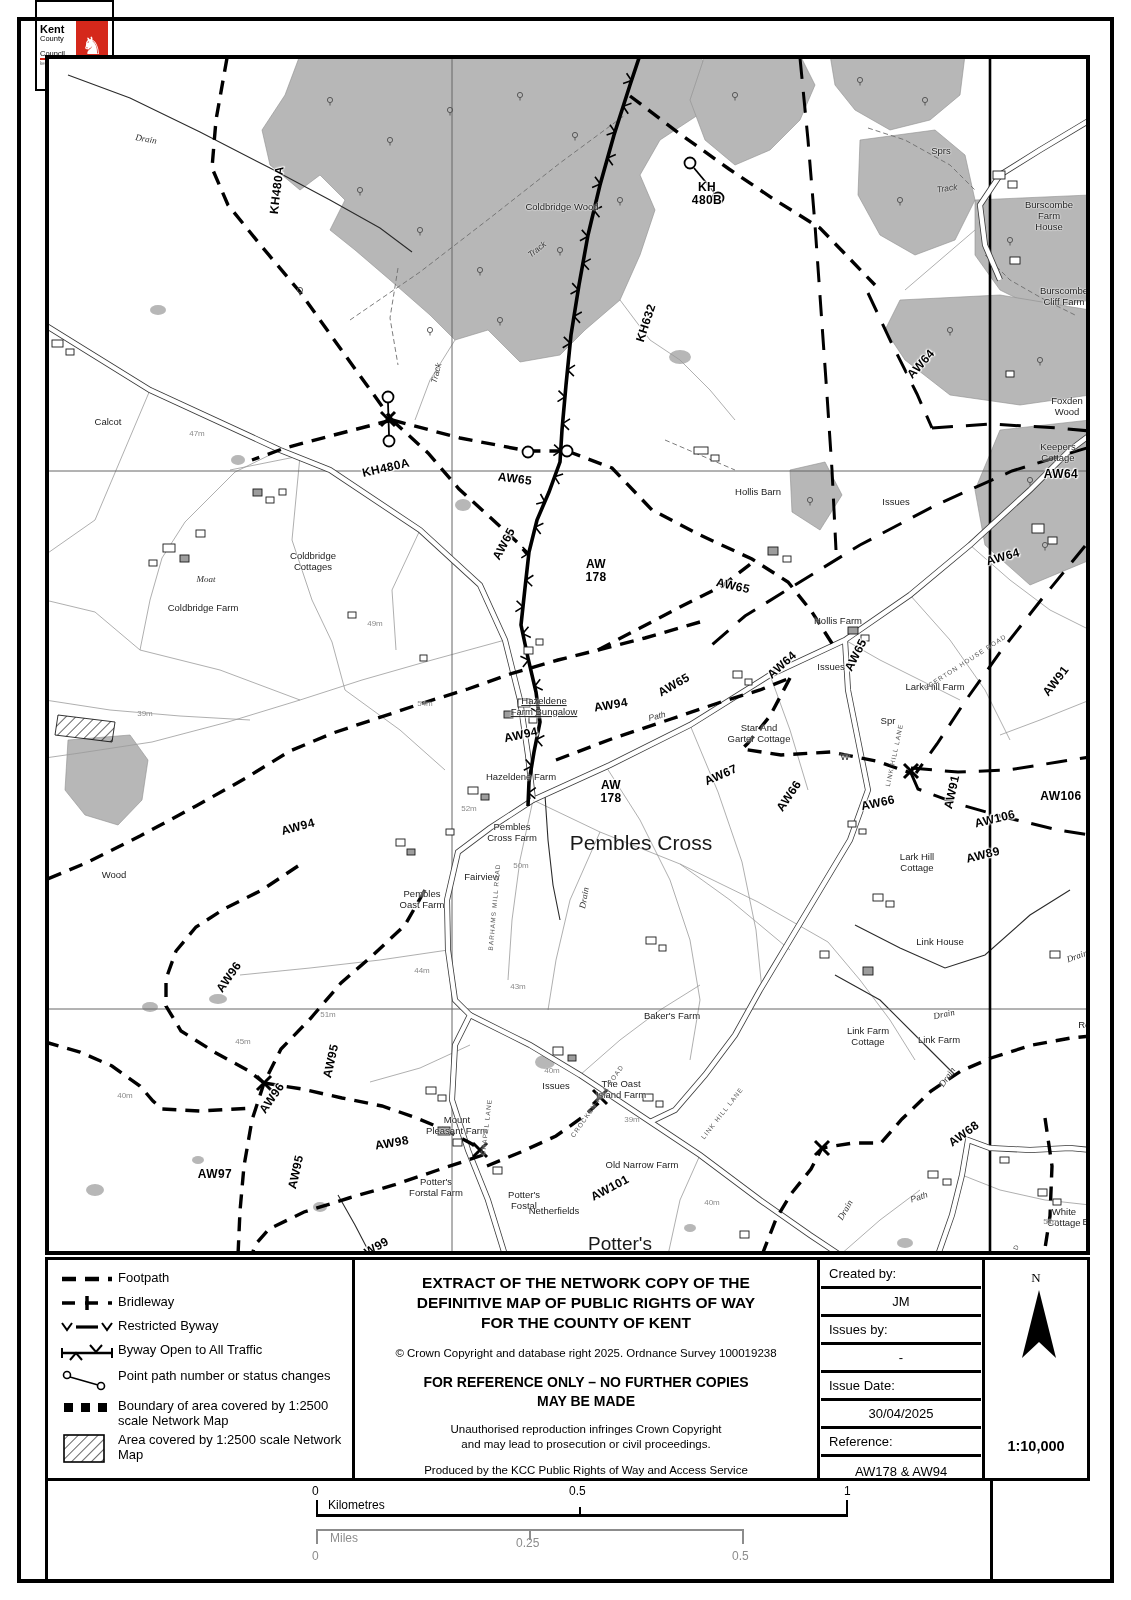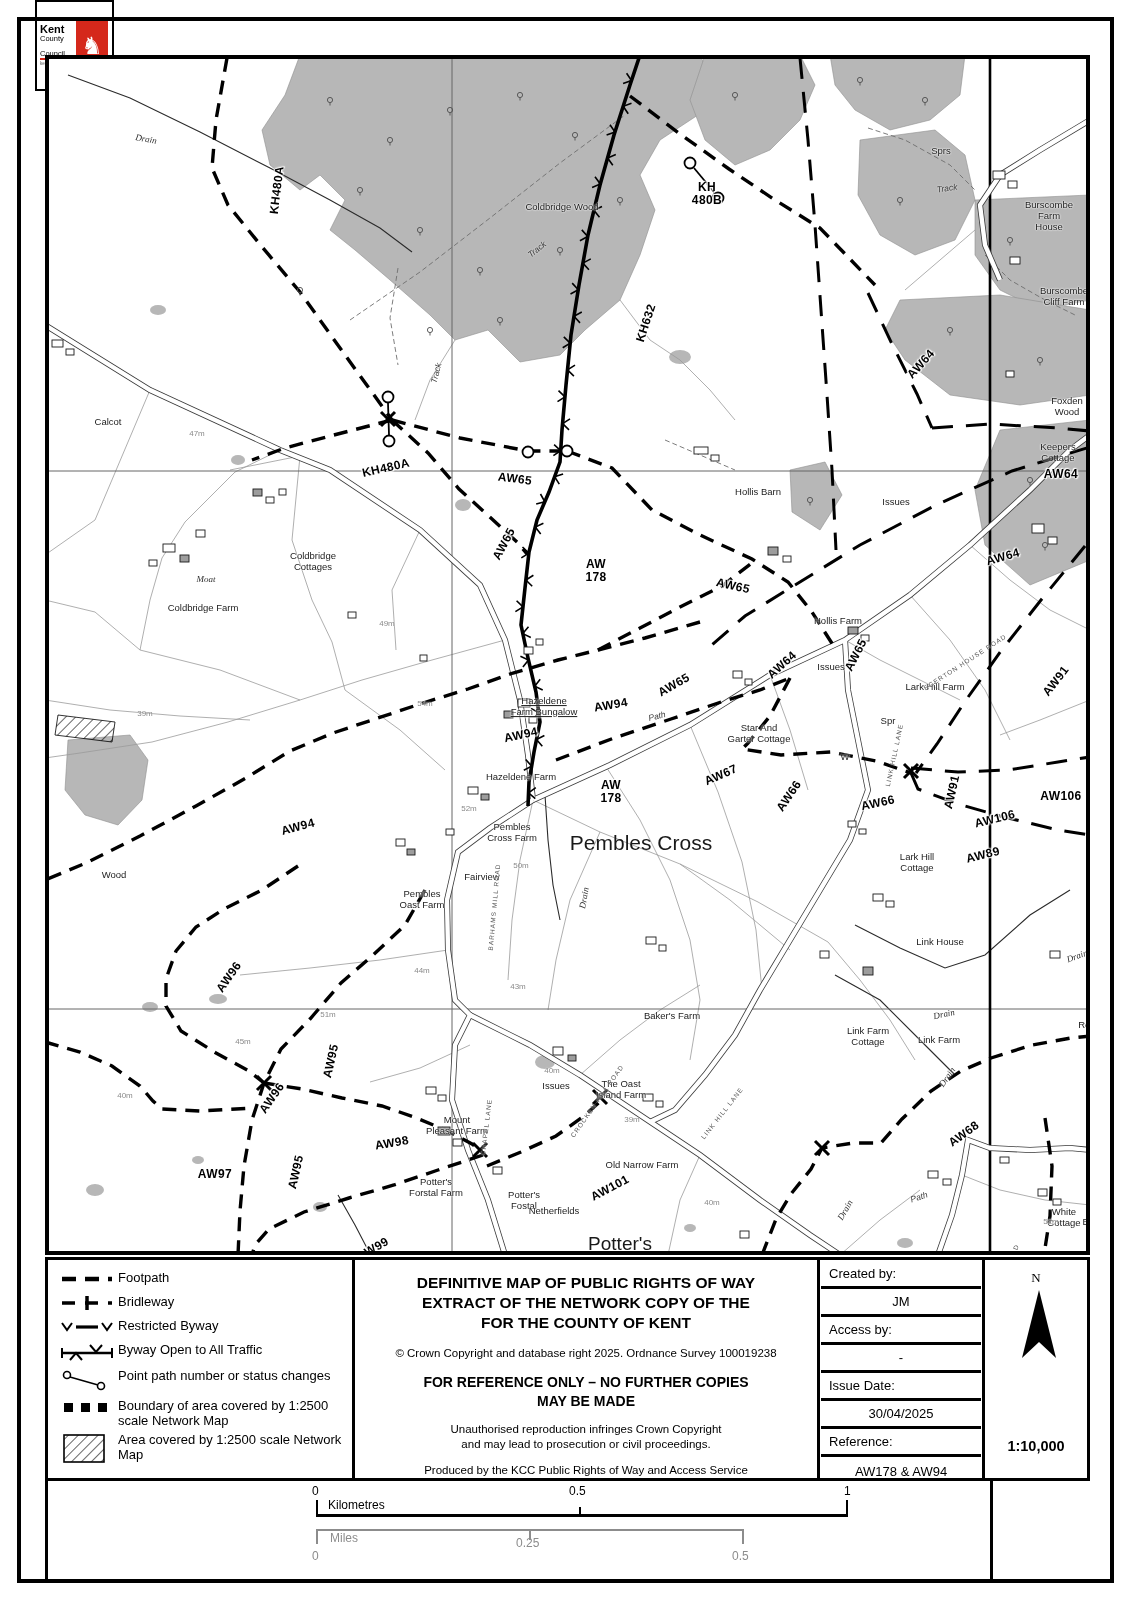--- a/index.html
+++ b/index.html
@@ -439,21 +439,21 @@
         <div class="ml-t" style="left: 902px; top: 133px; transform: translate(-50%, -50%) rotate(-8deg);">Track</div>
         <div class="ml-t" style="left: 391px; top: 318px; transform: translate(-50%, -50%) rotate(-75deg);">Track</div>
         <div class="ml-r" style="left: 920px; top: 607px; transform: translate(-50%, -50%) rotate(-33deg);">EGERTON HOUSE ROAD</div>
         <div class="ml-r" style="left: 849px; top: 700px; transform: translate(-50%, -50%) rotate(-78deg);">LINK HILL LANE</div>
         <div class="ml-r" style="left: 677px; top: 1058px; transform: translate(-50%, -50%) rotate(-52deg);">LINK HILL LANE</div>
         <div class="ml-r" style="left: 449px; top: 852px; transform: translate(-50%, -50%) rotate(-85deg);">BARHAMS MILL ROAD</div>
         <div class="ml-r" style="left: 441px; top: 1072px; transform: translate(-50%, -50%) rotate(-83deg);">CHAPEL LANE</div>
         <div class="ml-r" style="left: 552px; top: 1046px; transform: translate(-50%, -50%) rotate(-55deg);">CROCKEN HILL ROAD</div>
         <div class="ml-r" style="left: 960px; top: 1222px; transform: translate(-50%, -50%) rotate(-70deg);">ROCK HILL ROAD</div>
         <div class="ml-h" style="left: 152px; top: 378px; transform: translate(-50%, -50%) rotate(0deg);">47m</div>
-        <div class="ml-h" style="left: 330px; top: 568px; transform: translate(-50%, -50%) rotate(0deg); margin-left: 12px;">49m</div>
+        <div class="ml-h" style="left: 330px; top: 568px; transform: translate(-50%, -50%) rotate(0deg);">49m</div>
         <div class="ml-h" style="left: 100px; top: 658px; transform: translate(-50%, -50%) rotate(0deg);">39m</div>
         <div class="ml-h" style="left: 380px; top: 648px; transform: translate(-50%, -50%) rotate(0deg);">54m</div>
         <div class="ml-h" style="left: 424px; top: 753px; transform: translate(-50%, -50%) rotate(0deg);">52m</div>
         <div class="ml-h" style="left: 476px; top: 810px; transform: translate(-50%, -50%) rotate(0deg);">50m</div>
         <div class="ml-h" style="left: 377px; top: 915px; transform: translate(-50%, -50%) rotate(0deg);">44m</div>
         <div class="ml-h" style="left: 283px; top: 959px; transform: translate(-50%, -50%) rotate(0deg);">51m</div>
         <div class="ml-h" style="left: 198px; top: 986px; transform: translate(-50%, -50%) rotate(0deg);">45m</div>
         <div class="ml-h" style="left: 473px; top: 931px; transform: translate(-50%, -50%) rotate(0deg);">43m</div>
         <div class="ml-h" style="left: 507px; top: 1015px; transform: translate(-50%, -50%) rotate(0deg);">40m</div>
         <div class="ml-h" style="left: 587px; top: 1064px; transform: translate(-50%, -50%) rotate(0deg);">39m</div>
@@ -533,40 +533,40 @@
             </defs>
             <rect x="4" y="2" width="40" height="27" fill="url(#hatch2)" stroke="#000" stroke-width="1.6"></rect>
           </svg>
       </span>
       <span class="legend-label">Area covered by 1:2500 scale Network Map</span>
     </div>
   </div>
 
   <div class="pbox title-box">
     <div class="tb-title">
+      <div>EXTRACT OF THE NETWORK COPY OF THE</div>
       <div>DEFINITIVE MAP OF PUBLIC RIGHTS OF WAY</div>
-      <div>EXTRACT OF THE NETWORK COPY OF THE</div>
       <div>FOR THE COUNTY OF KENT</div>
     </div>
     <div class="tb-copy">© Crown Copyright and database right 2025. Ordnance Survey 100019238</div>
     <div class="tb-ref">
       <div>FOR REFERENCE ONLY – NO FURTHER COPIES</div>
       <div>MAY BE MADE</div>
     </div>
     <div class="tb-warn">
       <div>Unauthorised reproduction infringes Crown Copyright</div>
       <div>and may lead to prosecution or civil proceedings.</div>
     </div>
     <div class="tb-prod">Produced by the KCC Public Rights of Way and Access Service</div>
   </div>
 
   <div class="pbox meta-box">
     <div class="meta-row">Created by:</div>
     <div class="meta-row meta-val">JM</div>
-    <div class="meta-row">Access by:</div>
+    <div class="meta-row">Issues by:</div>
     <div class="meta-row meta-val">-</div>
     <div class="meta-row">Issue Date:</div>
     <div class="meta-row meta-val">30/04/2025</div>
     <div class="meta-row">Reference:</div>
     <div class="meta-row meta-val">AW178 &amp; AW94</div>
   </div>
 
   <div class="pbox right-box">
     <div class="north-n">N</div>
     <svg class="north-arrow" width="46" height="78">

